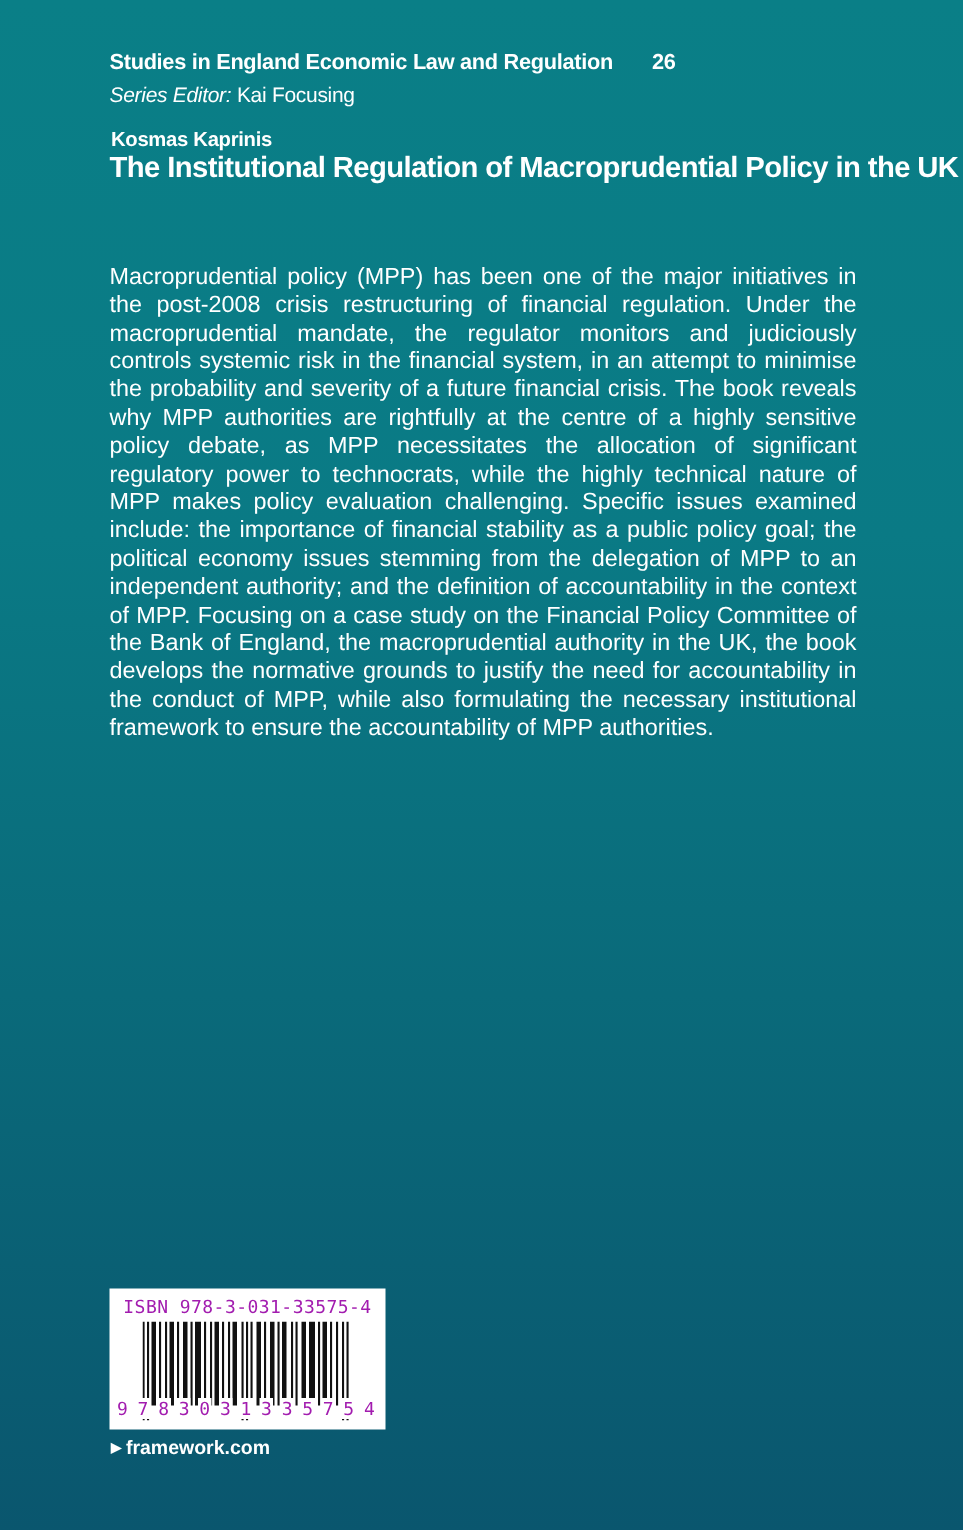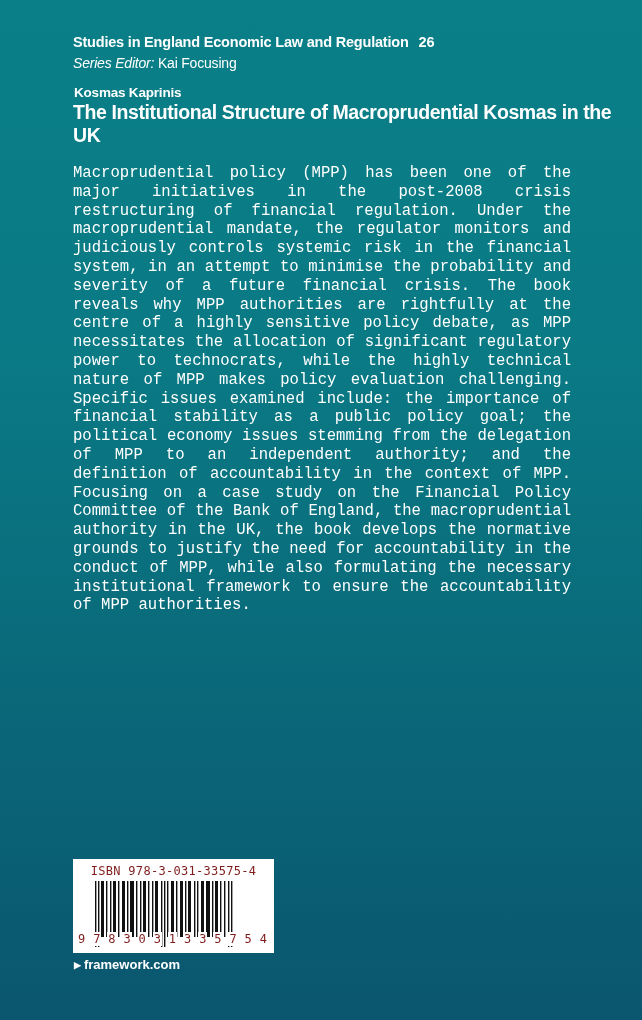--- a/index.html
+++ b/index.html
@@ -7,47 +7,47 @@
     width: 642px; height: 1020px; overflow: hidden;
     background: linear-gradient(to bottom, #0a7f87 0%, #0a7a85 35%, #0a6a7a 65%, #0a566e 100%);
     position: relative;
     color: #ffffff;
   }
   .series {
     position: absolute; left: 73px; top: 34px;
     font-family: "Liberation Sans", sans-serif;
     font-size: 14.5px; font-weight: bold; letter-spacing: -0.2px;
   }
-  .series .num { margin-left: 10px; text-align: right; }
+  .series .num { margin-left: 26px; text-align: right; }
   .editor {
     position: absolute; left: 73px; top: 55px;
     font-family: "Liberation Sans", sans-serif;
     font-size: 14px; letter-spacing: -0.2px;
   }
   .editor i { font-style: italic; }
   .author {
     position: absolute; left: 74px; top: 85px;
     font-family: "Liberation Sans", sans-serif;
     font-size: 13.5px; letter-spacing: -0.2px; font-weight: bold;
   }
   .title {
     position: absolute; left: 73px; top: 101px;
     font-family: "Liberation Sans", sans-serif;
     font-size: 19.5px; font-weight: bold; letter-spacing: -0.4px;
   }
   .blurb {
-    position: absolute; left: 73px; top: 164px; width: 498px;
-    font-family: Liberation Mono, monospace;
+    position: absolute; left: 73px; top: 176px; width: 498px;
+    font-family: Liberation Sans, sans-serif;
     font-size: 15.6px; line-height: 18.8px;
     text-align: justify;
     text-align-last: left;
   }
   .barcode-box {
-    position: absolute; left: 73px; top: 859px; width: 201px; height: 94px;
-    background: #ffffff; color: #7f1d1d;
+    position: absolute; left: 73px; top: 859px; width: 184px; height: 94px;
+    background: #ffffff; color: #a21caf;
   }
   .isbn-text {
     position: absolute; left: 0; right: 0; top: 5px; text-align: center;
     font-family: "DejaVu Sans Mono", monospace; font-size: 12px; letter-spacing: 0.3px;
   }
   .bars {
     position: absolute; left: 22px; top: 22px; width: 142px; height: 66px;
   }
   .bar-digits {
     position: absolute; left: 4px; right: 6px; top: 73px;
@@ -65,21 +65,21 @@
 <body>
 
 <div class="series">
   <span>Studies in England Economic Law and Regulation</span><span class="num">26</span>
 </div>
 <div class="editor">
   <i>Series Editor:</i>
   <span>Kai Focusing</span>
 </div>
 <div class="author">Kosmas Kaprinis</div>
-<div class="title">The Institutional Structure of Macroprudential Kosmas in the UK</div>
+<div class="title">The Institutional Regulation of Macroprudential Policy in the UK</div>
 
 <div class="blurb">Macroprudential policy (MPP) has been one of the major initiatives in the post-2008 crisis restructuring of financial regulation. Under the macroprudential mandate, the regulator monitors and judiciously controls systemic risk in the financial system, in an attempt to minimise the probability and severity of a future financial crisis. The book reveals why MPP authorities are rightfully at the centre of a highly sensitive policy debate, as MPP necessitates the allocation of significant regulatory power to technocrats, while the highly technical nature of MPP makes policy evaluation challenging. Specific issues examined include: the importance of financial stability as a public policy goal; the political economy issues stemming from the delegation of MPP to an independent authority; and the definition of accountability in the context of MPP. Focusing on a case study on the Financial Policy Committee of the Bank of England, the macroprudential authority in the UK, the book develops the normative grounds to justify the need for accountability in the conduct of MPP, while also formulating the necessary institutional framework to ensure the accountability of MPP authorities.</div>
 
 <div class="barcode-box">
   <div class="isbn-text">ISBN 978-3-031-33575-4</div>
   <svg class="bars" viewBox="0 0 142 66" preserveAspectRatio="none">
     <g fill="#111">
       <rect x="0" y="0" width="1.4" height="66"></rect>
         <rect x="3" y="0" width="1.4" height="66"></rect>
       <rect x="6" y="0" width="3" height="56"></rect>

